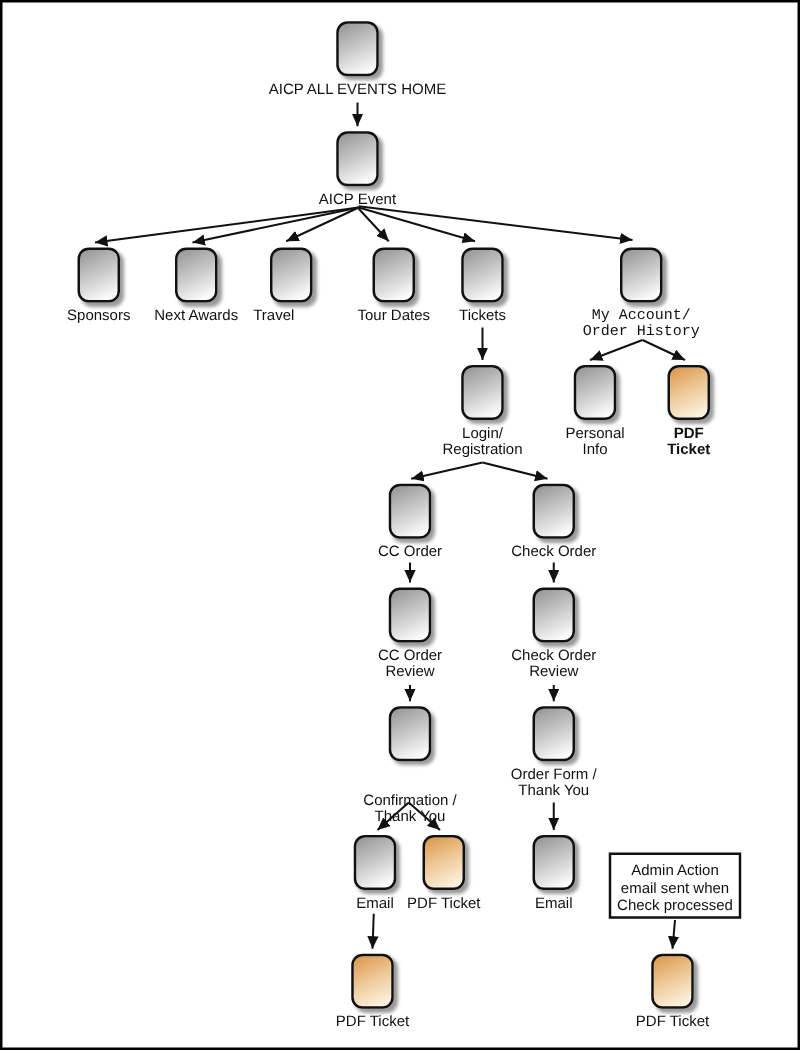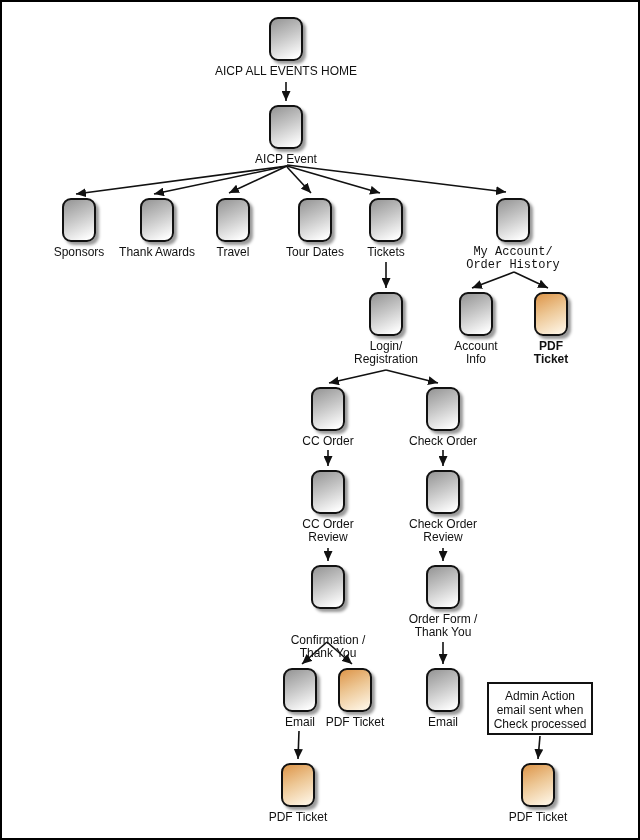--- a/index.html
+++ b/index.html
@@ -107,35 +107,35 @@
     </svg>
 
   <div id="node-layer">
       <div class="node gray" style="left: 267px; top: 15px;"></div>
       <div class="node-label" style="left: 204px; top: 63px;">AICP ALL EVENTS HOME</div>
       <div class="node gray" style="left: 267px; top: 103px;"></div>
       <div class="node-label" style="left: 204px; top: 151px;">AICP Event</div>
       <div class="node gray" style="left: 60px; top: 196px;"></div>
       <div class="node-label" style="left: -3px; top: 244px;">Sponsors</div>
       <div class="node gray" style="left: 138px; top: 196px;"></div>
-      <div class="node-label" style="left: 75px; top: 244px;">Thank Awards</div>
+      <div class="node-label" style="left: 75px; top: 244px;">Next Awards</div>
       <div class="node gray" style="left: 214px; top: 196px;"></div>
-      <div class="node-label" style="left: 151px; top: 244px;">Travel</div>
+      <div class="node-label" style="left: 137px; top: 244px;">Travel</div>
       <div class="node gray" style="left: 296px; top: 196px;"></div>
       <div class="node-label" style="left: 233px; top: 244px;">Tour Dates</div>
       <div class="node gray" style="left: 367px; top: 196px;"></div>
       <div class="node-label" style="left: 304px; top: 244px;">Tickets</div>
       <div class="node gray" style="left: 494px; top: 196px;"></div>
       <div class="node-label" style="left: 431px; top: 244px; font-family: Liberation Mono, monospace;">My Account/
 Order History</div>
       <div class="node gray" style="left: 367px; top: 290px;"></div>
       <div class="node-label" style="left: 304px; top: 338px;">Login/
 Registration</div>
       <div class="node gray" style="left: 457px; top: 290px;"></div>
-      <div class="node-label" style="left: 394px; top: 338px;">Account
+      <div class="node-label" style="left: 394px; top: 338px;">Personal
 Info</div>
       <div class="node orange" style="left: 532px; top: 290px;"></div>
       <div class="node-label" style="left: 469px; top: 338px; font-weight: bold;">PDF
 Ticket</div>
       <div class="node gray" style="left: 309px; top: 385px;"></div>
       <div class="node-label" style="left: 246px; top: 433px;">CC Order</div>
       <div class="node gray" style="left: 424px; top: 385px;"></div>
       <div class="node-label" style="left: 361px; top: 433px;">Check Order</div>
       <div class="node gray" style="left: 309px; top: 468px;"></div>
       <div class="node-label" style="left: 246px; top: 516px;">CC Order

